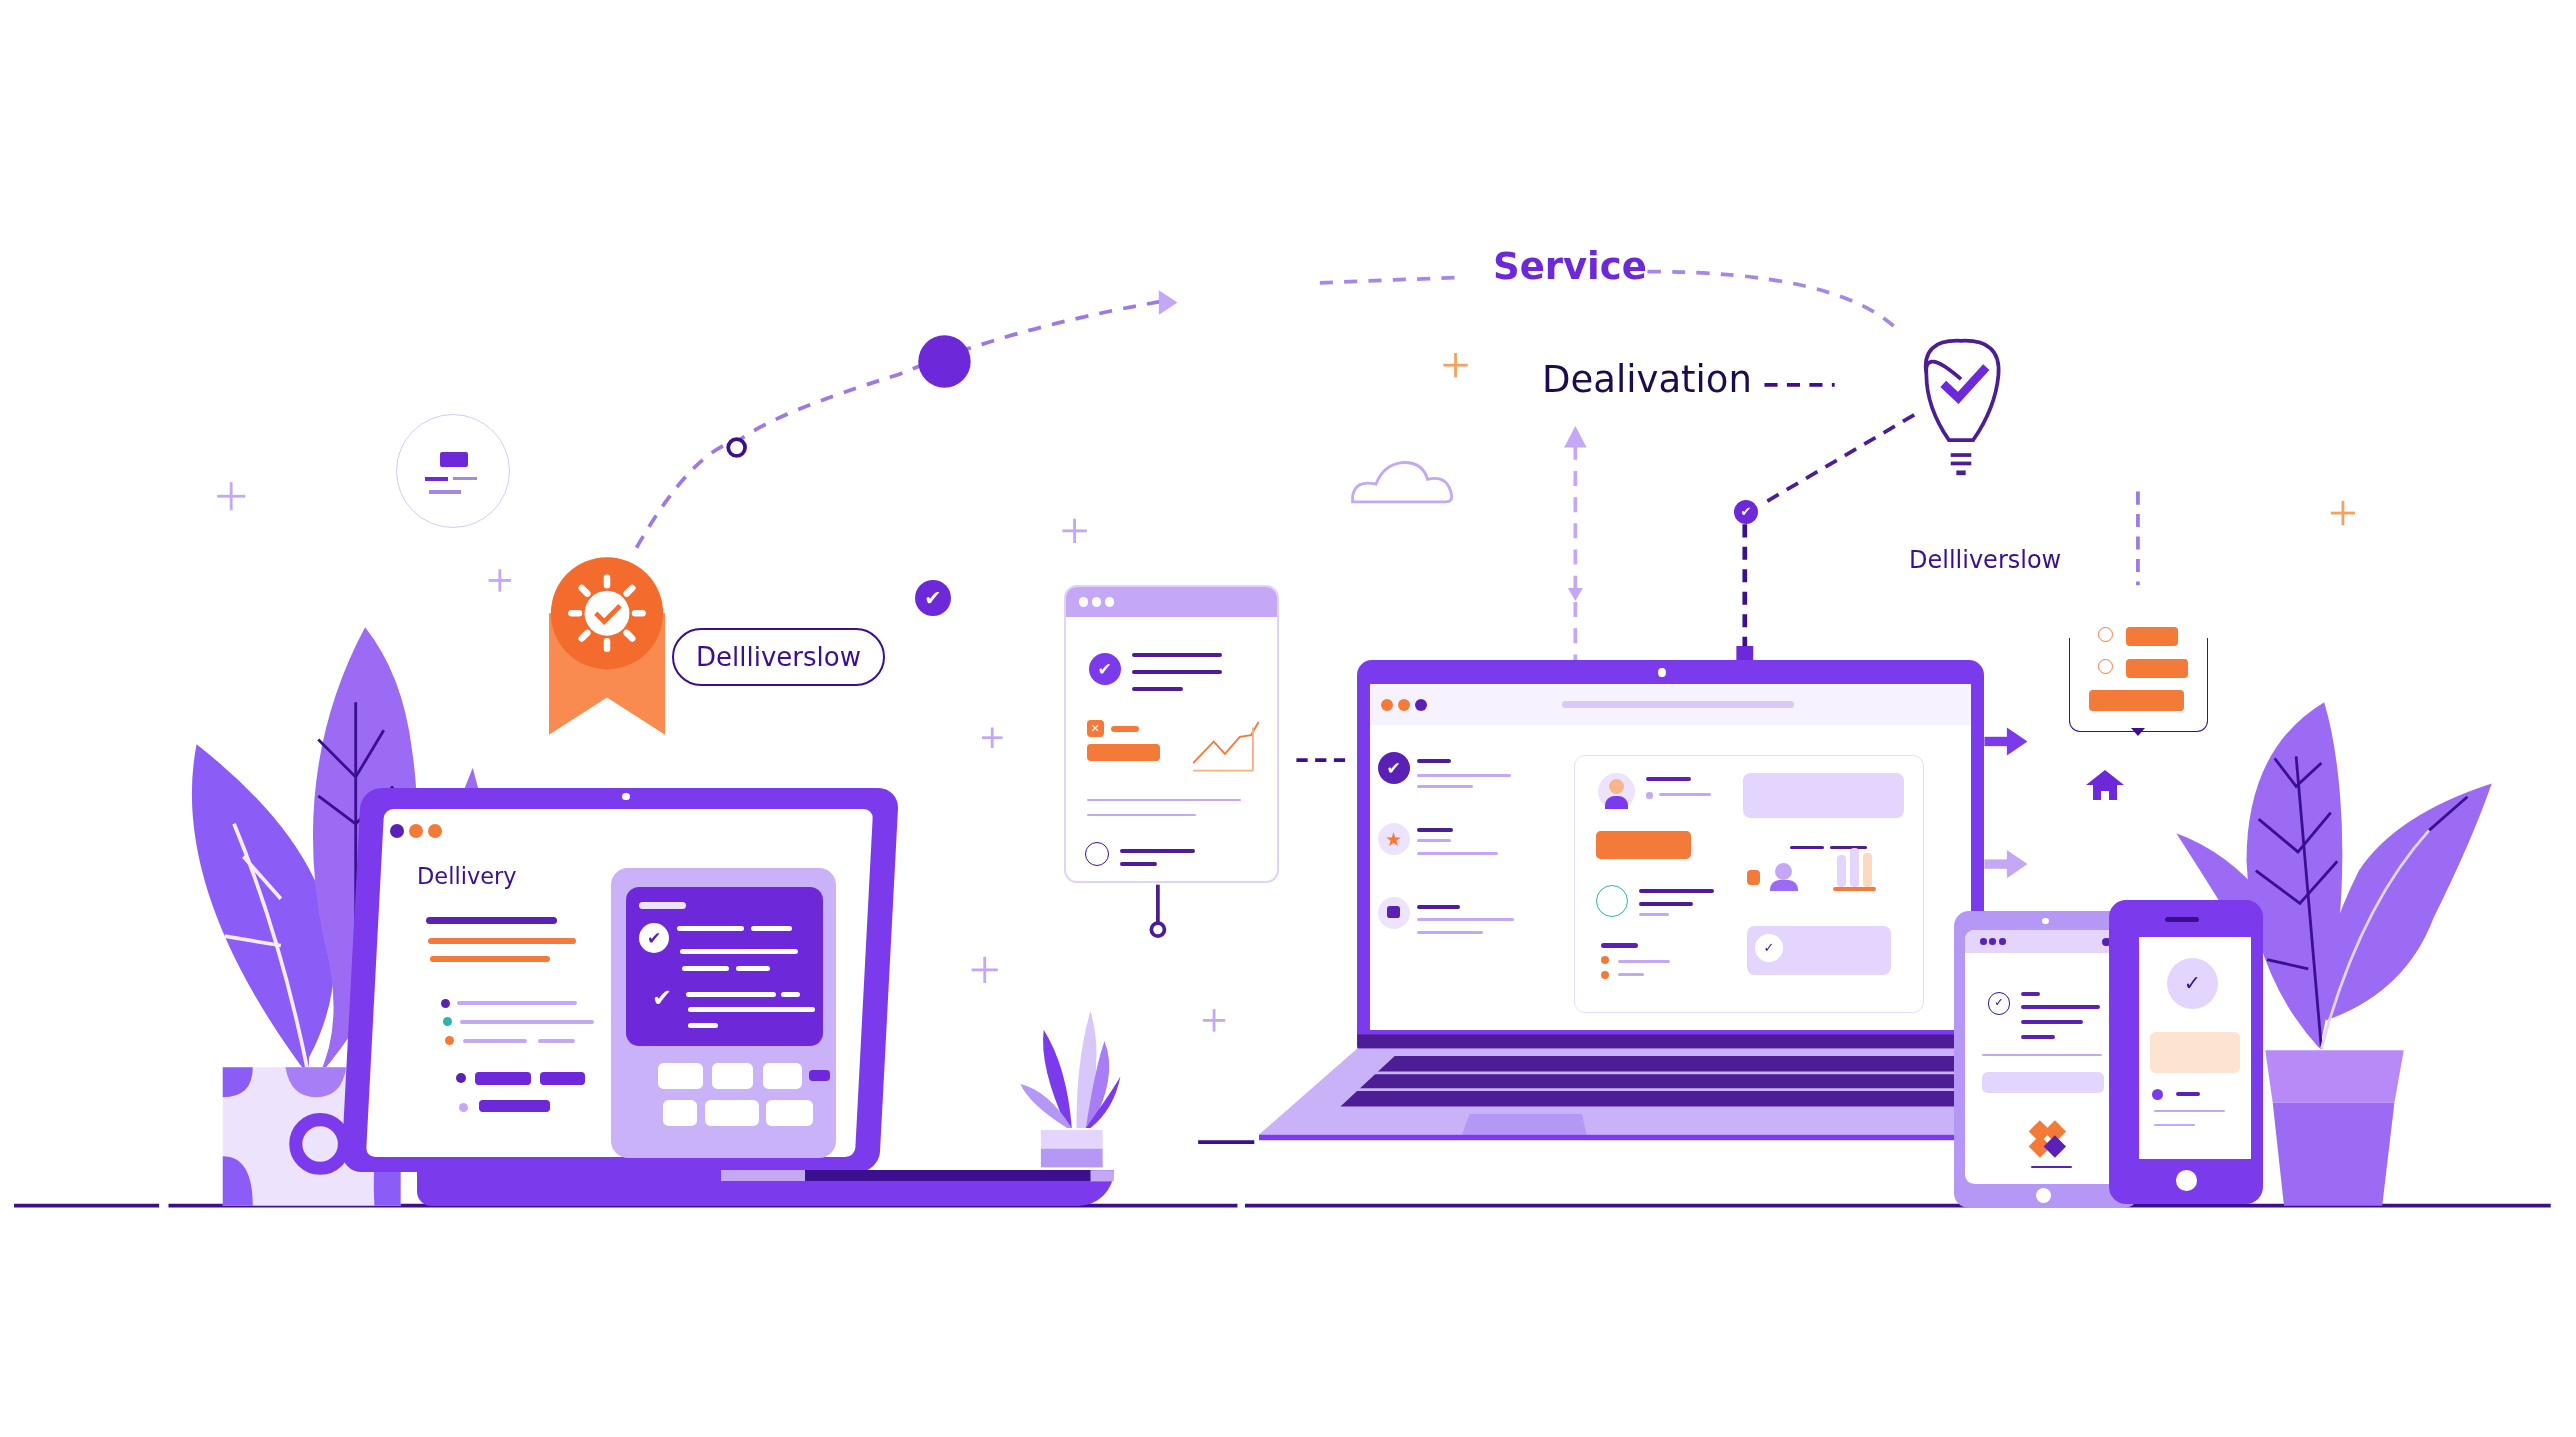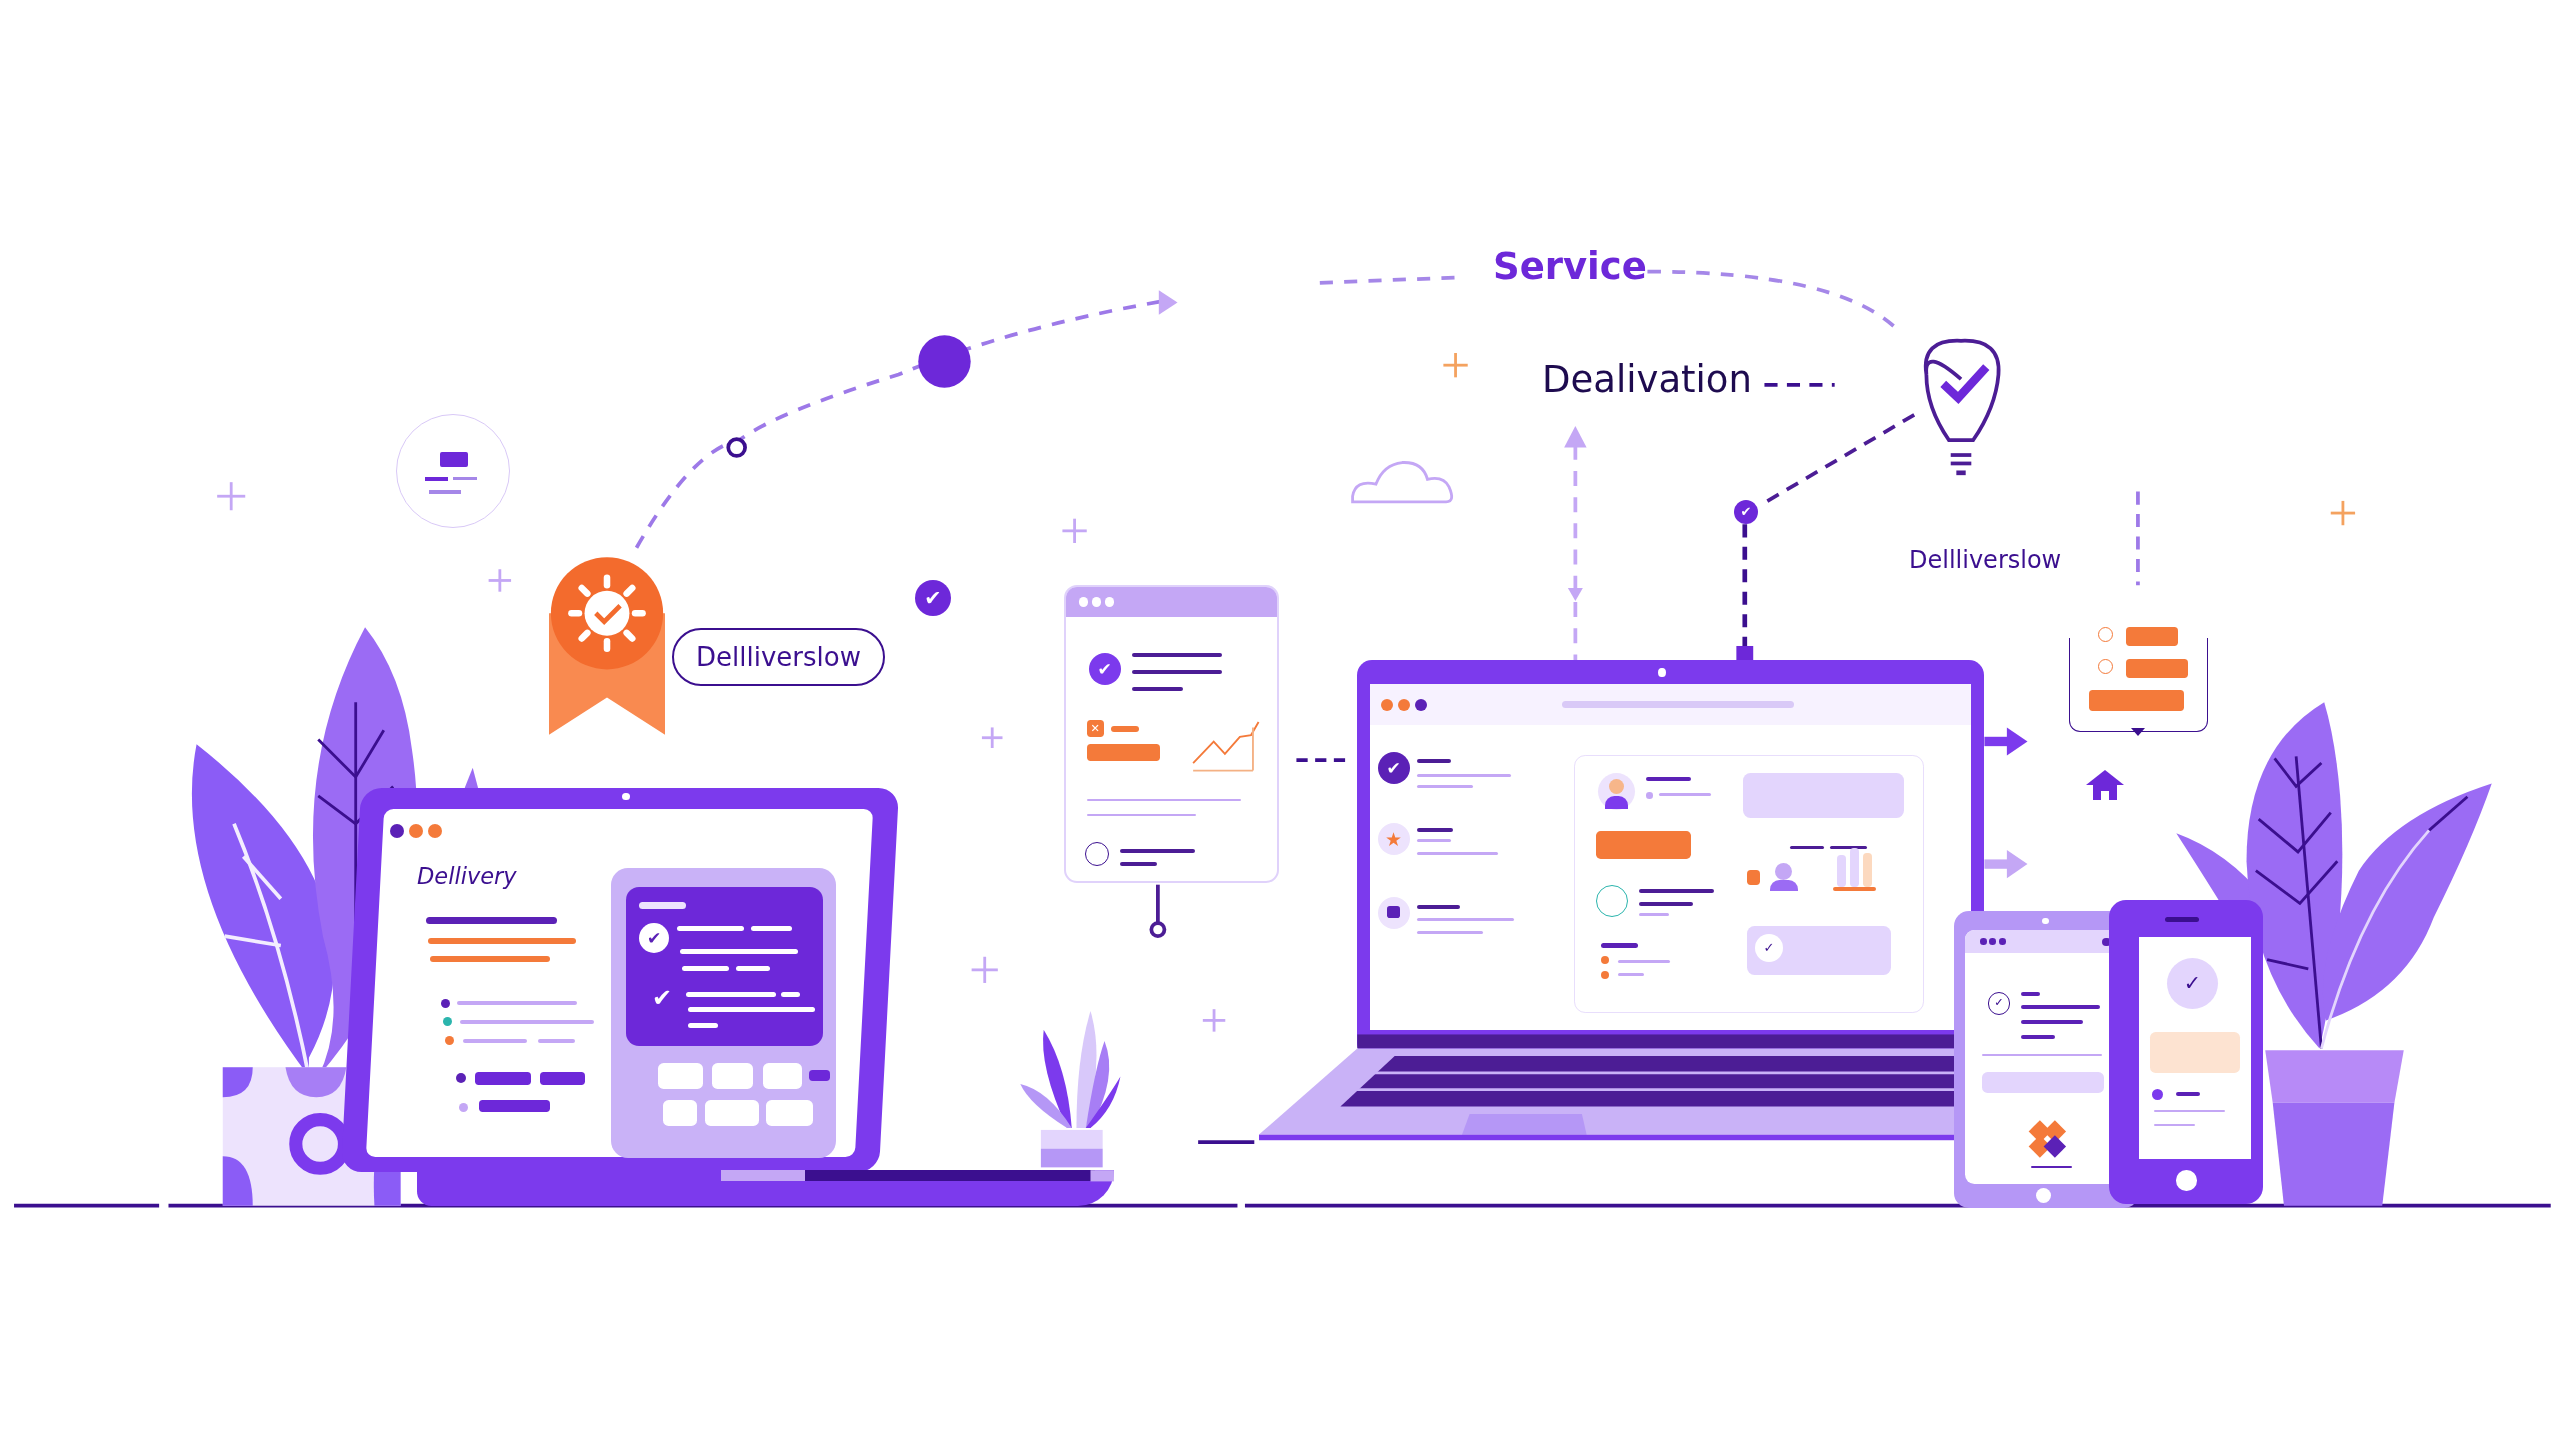--- a/index.html
+++ b/index.html
@@ -143,21 +143,21 @@
 </svg>
 
 <div class="abs" style="left:351px;top:788px;width:538px;height:393px;">
   <div class="abs" style="left:0;top:0;width:538px;height:384px;background:#7c3aed;border-radius:20.6px;transform:skewX(-3deg);"></div>
   <div class="abs" style="left:24px;top:20.6px;width:489px;height:348px;background:#fff;border-radius:9.4px;transform:skewX(-3deg);"></div>
   <div class="abs" style="left:271px;top:4.7px;width:7.5px;height:7.5px;background:#fff;border-radius:50%;"></div>
 
   <div class="dot" style="left:39px;top:36px;width:14px;height:14px;background:#5b21b6;"></div>
   <div class="dot" style="left:58px;top:36px;width:14px;height:14px;background:#f47a3a;"></div>
   <div class="dot" style="left:77px;top:36px;width:14px;height:14px;background:#f47a3a;"></div>
-  <div class="label" style="left:66px;top:75px;font-size:22.5px;color:#3b0f8f;font-style:italic;">Dellivery</div>
+  <div class="label" style="left:66px;top:75px;font-size:22.5px;color:#3b0f8f;">Dellivery</div>
   <div class="bar" style="left:75px;top:129px;width:131px;height:6.6px;background:#5b21b6;"></div>
   <div class="bar" style="left:77px;top:150px;width:148px;height:5.6px;background:#f47a3a;"></div>
   <div class="bar" style="left:79px;top:168px;width:120px;height:5.6px;background:#f47a3a;"></div>
   <div class="dot" style="left:90px;top:211px;width:9.4px;height:9.4px;background:#5b21b6;"></div>
   <div class="bar" style="left:106px;top:213px;width:120px;height:3.7px;background:#c4a7f5;"></div>
   <div class="dot" style="left:92px;top:229px;width:9.4px;height:9.4px;background:#2bb5ad;"></div>
   <div class="bar" style="left:109px;top:232px;width:134px;height:3.7px;background:#c4a7f5;"></div>
   <div class="dot" style="left:94px;top:248px;width:9.4px;height:9.4px;background:#f47a3a;"></div>
   <div class="bar" style="left:112px;top:251px;width:64px;height:3.7px;background:#c4a7f5;"></div>
   <div class="bar" style="left:187px;top:251px;width:37px;height:3.7px;background:#c4a7f5;"></div>

